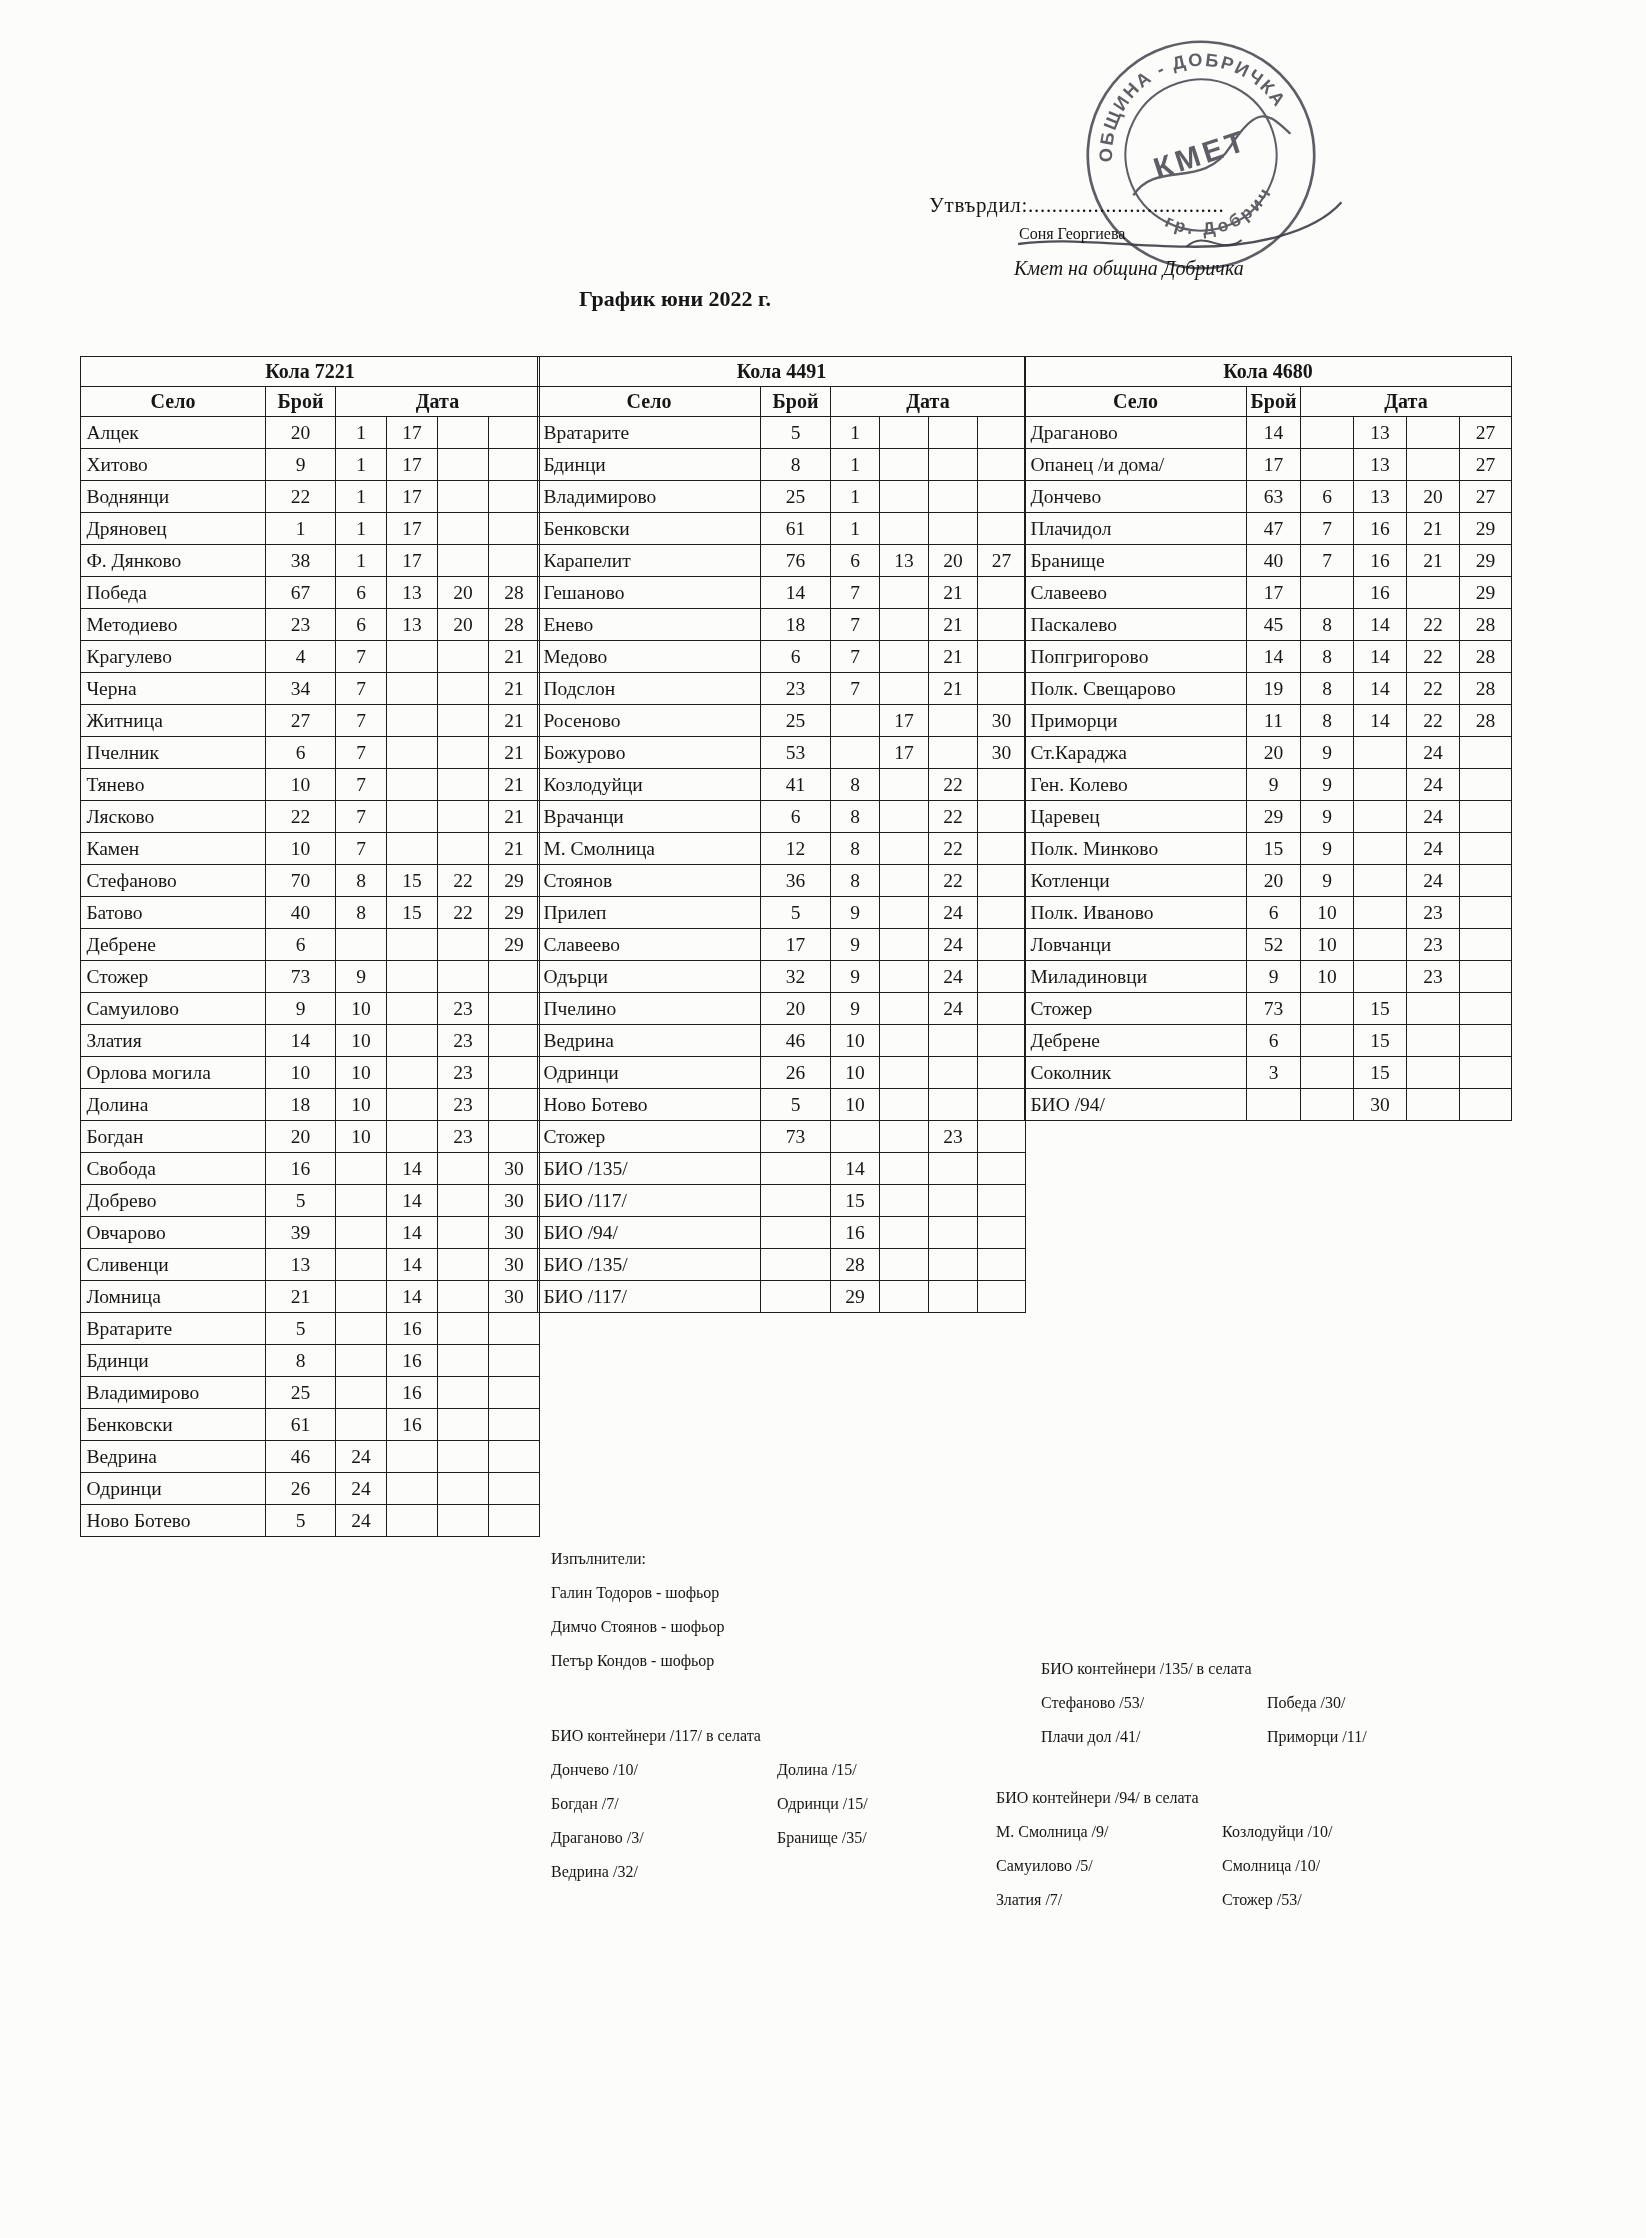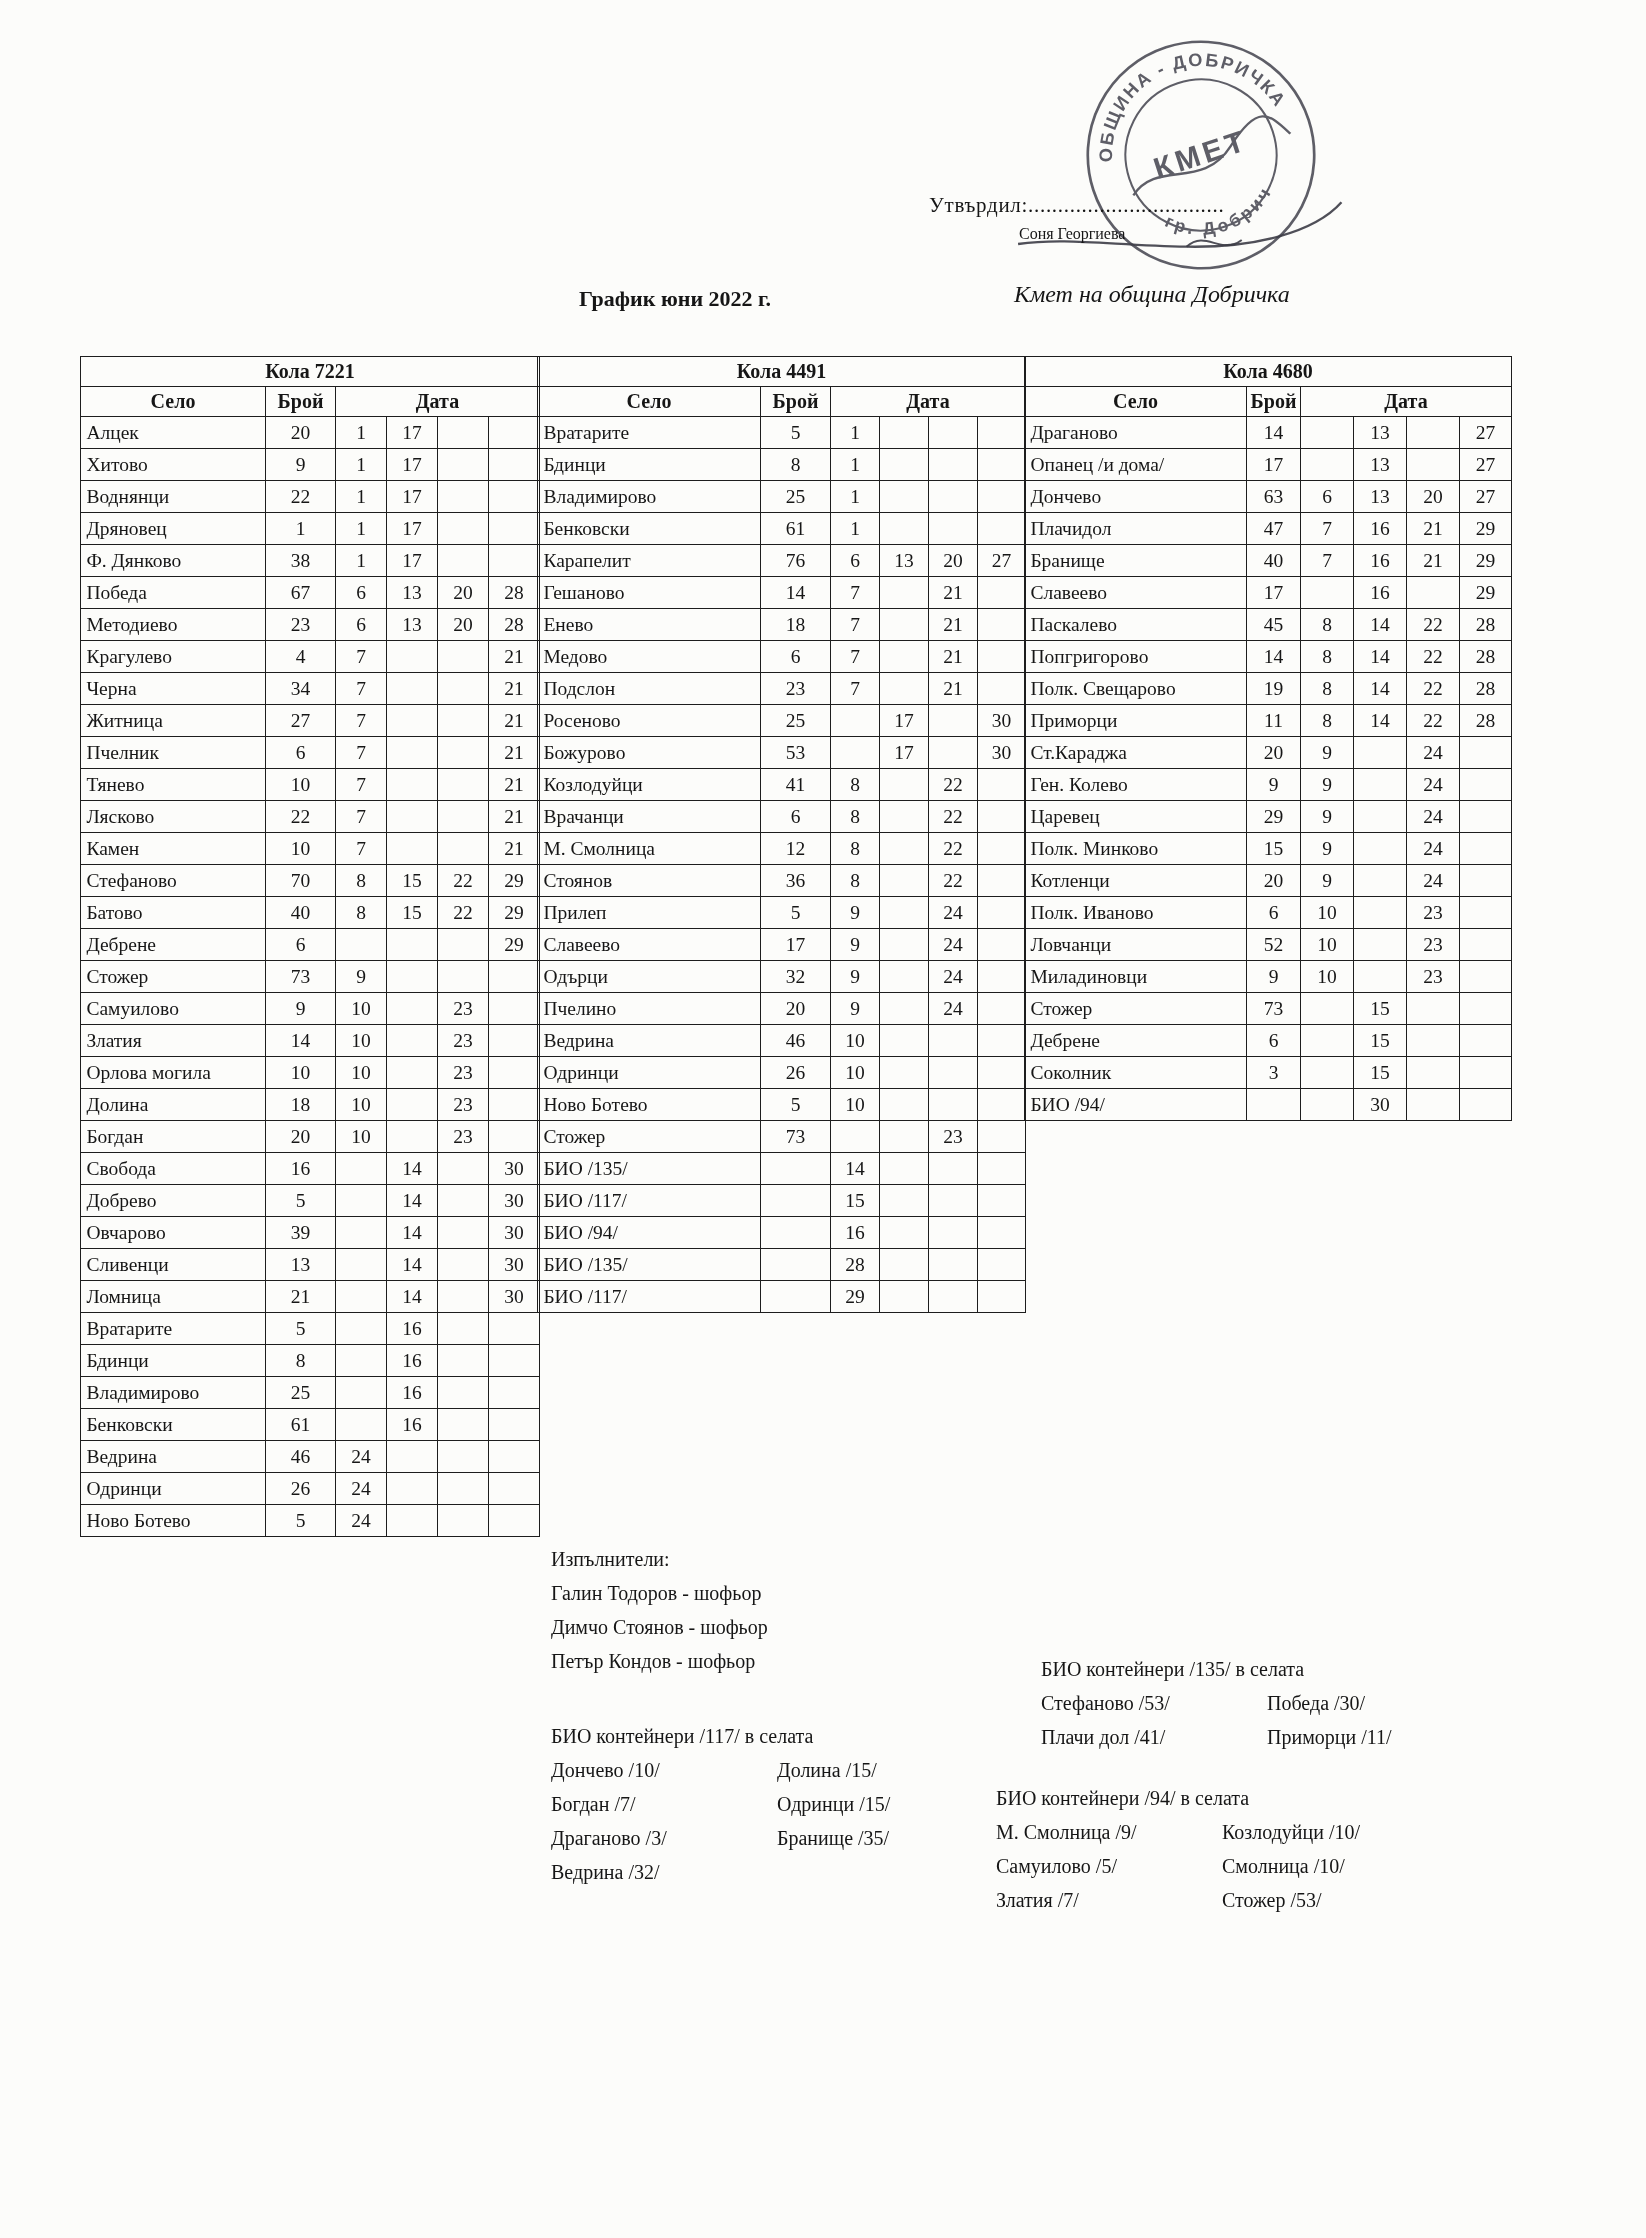--- a/index.html
+++ b/index.html
@@ -2,29 +2,29 @@
 <html style="font-size:10.8px"><head>
 <meta charset="utf-8">
 <style>
   html,body{margin:0;padding:0;}
   body{background:#d8d8d6;font-family:"Liberation Serif",serif;color:#161616;}
   .page{position:relative;width:1646px;height:2239px;background:#fcfcfa;overflow:hidden;margin:0 auto;}
   .abs{position:absolute;}
   .doc-title{font-weight:bold;font-size:22px;margin-left:48px;}
   .approve-label{font-size:21px;letter-spacing:0.7px;}
   .approver-name{font-size:16px;}
-  .approver-role{font-size:24px;font-style:italic;margin-top:24px;}
+  .approver-role{font-size:20px;font-style:italic;}
   table.grid{position:absolute;border-collapse:collapse;table-layout:fixed;font-size:19.5px;padding-left:16px;}
   .grid th,.grid td{border:1.3px solid #1d1d1d;white-space:nowrap;overflow:hidden;padding:0;}
   .grid thead tr{height:30px;}
   .grid thead th{font-weight:bold;text-align:center;font-size:20px;}
   .grid tbody tr{height:32px;}
   .grid td.village{padding-left:5.4px;text-align:left;}
   .grid td.count,.grid td.date{text-align:center;}
-  .fblock{position:absolute;font-size:20px;line-height:34px;}
+  .fblock{position:absolute;font-size:16px;line-height:34px;}
   .fblock .cell{display:inline-block;min-width:226px;vertical-align:top;}
   .stamp-svg{position:absolute;opacity:.88;}
   .sig-svg{position:absolute;}
 </style>
 </head>
 <body>
 
 <div class="page">
 
   <svg class="stamp-svg" style="left:1077px;top:31px" width="248" height="248" viewBox="0 0 368 368">

